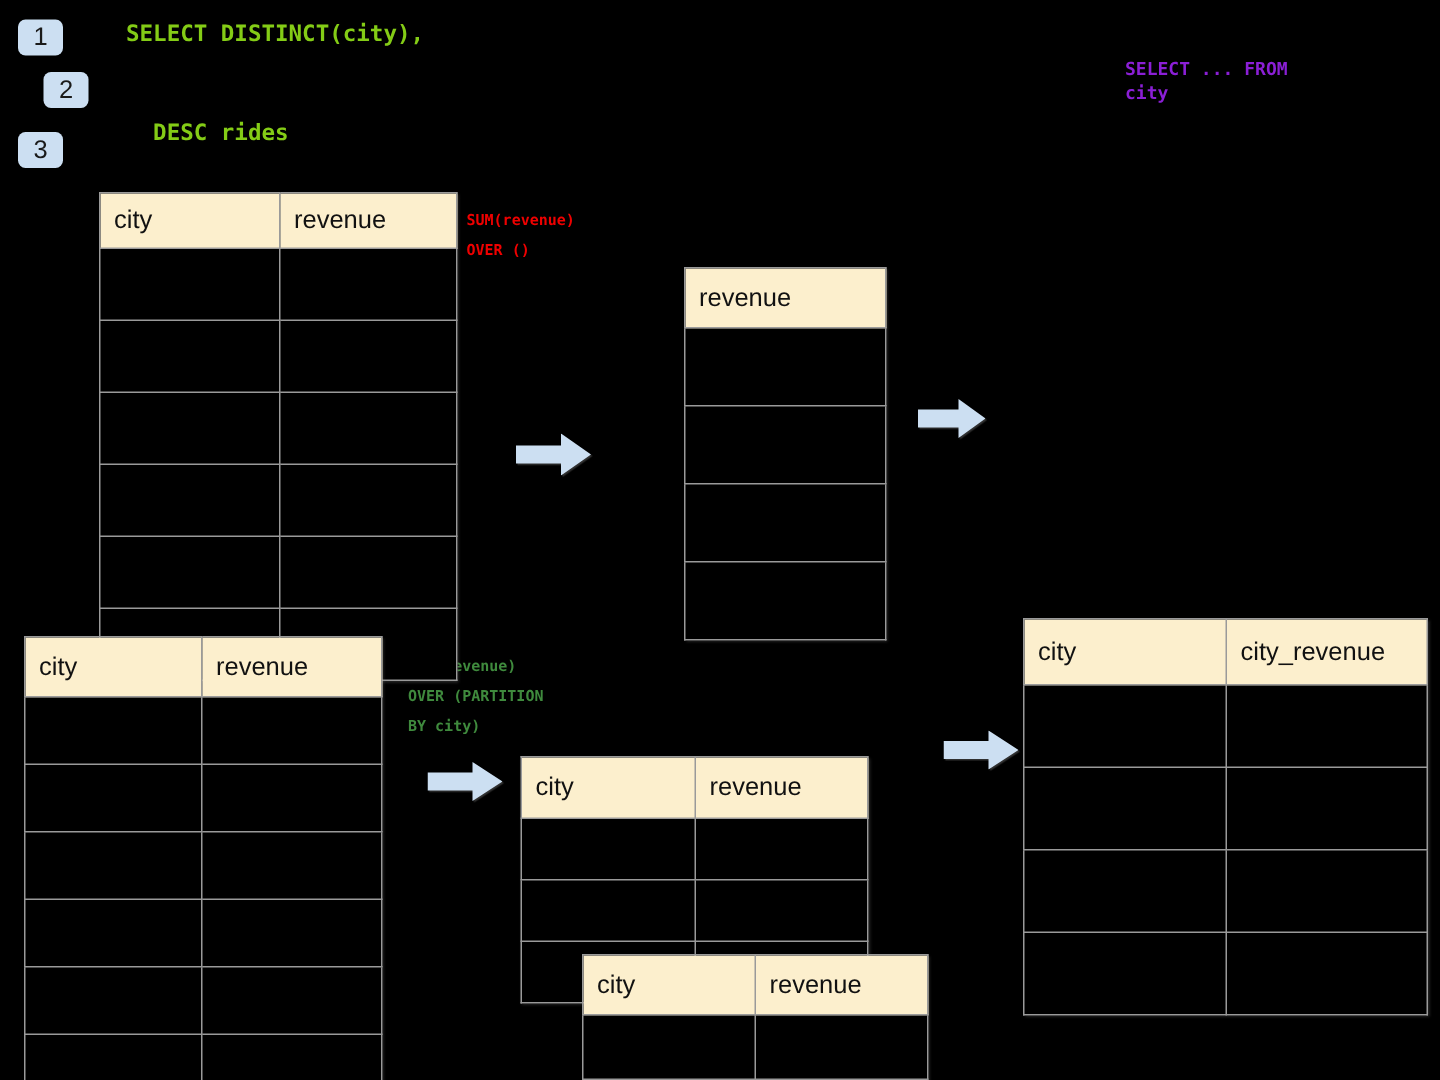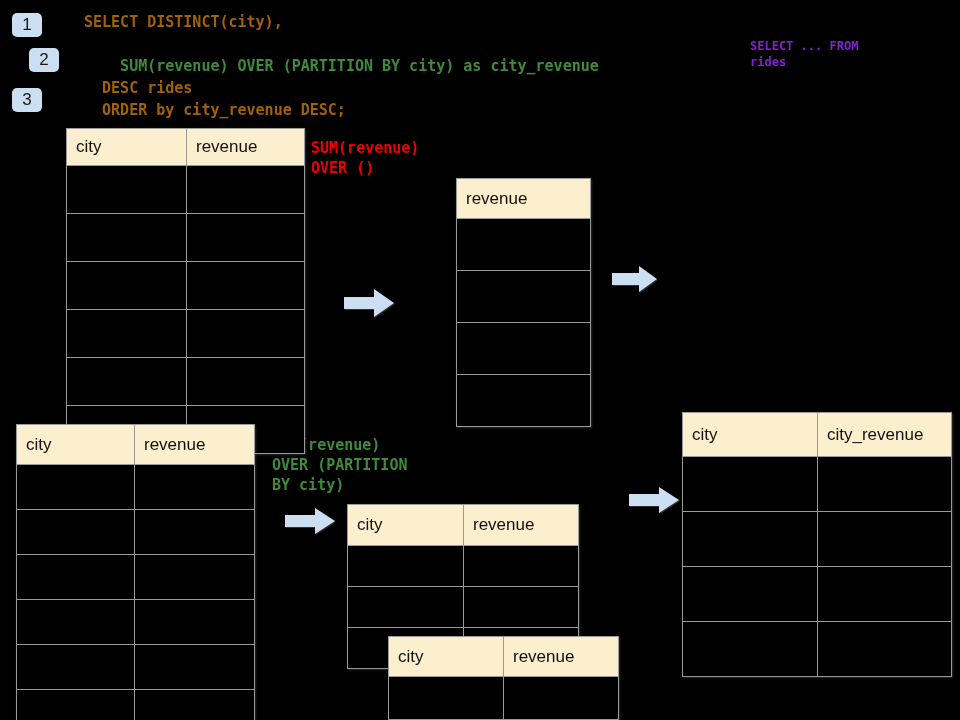--- a/index.html
+++ b/index.html
@@ -35,28 +35,28 @@
   
   .code {
     position: absolute;
     font-family: "DejaVu Sans Mono", monospace;
     font-size: 15px;
     line-height: 21px;
     white-space: pre;
     font-weight: bold;
     letter-spacing: 0px;
   }
-  .c-purple { color: #a16207; }
+  .c-purple { color: #84cc16; }
   .c-red    { color: #ef0000; }
   .c-green  { color: #3f8a3d; }
 
   .annot {
     position: absolute;
     font-family: "DejaVu Sans Mono", monospace;
-    font-size: 15px;
+    font-size: 10px;
     line-height: 20px;
     font-weight: bold;
     white-space: pre;
   }
   .annot-small {
     position: absolute;
     font-family: "DejaVu Sans Mono", monospace;
     font-size: 12px;
     line-height: 16px;
     font-weight: bold;
@@ -96,26 +96,24 @@
 </head>
 <body>
 
 <div id="canvas">
 
   <div class="badge" style="left:12px;  top:13px;">1</div>
   <div class="badge" style="left:29px;  top:48px;">2</div>
   <div class="badge" style="left:12px;  top:88px;">3</div>
 
   <div class="code c-purple" style="left:84px; top:12px;">SELECT DISTINCT(city),</div>
-  <div class="code c-green" style="left:84px; top:56px;">    SUM(revenue) OVER (PARTITION BY city) as city_revenue</div>
   <div class="code c-purple" style="left:84px; top:78px;">  DESC rides</div>
-  <div class="code c-purple" style="left:84px; top:100px;">  ORDER by city_revenue DESC;</div>
 
   <div class="annot-small" style="left:750px; top:38px;">SELECT ... FROM
-rides</div>
+city</div>
 
   <div class="annot c-red" style="left:311px; top:138px;">SUM(revenue)
 OVER ()</div>
 
   <div class="annot c-green" style="left:272px; top:435px;">SUM(revenue)
 OVER (PARTITION
 BY city)</div>
 
   <table class="tbl" id="tbl-rides-top" style="left:66px; top:128px; width:238px;">
     <colgroup>

